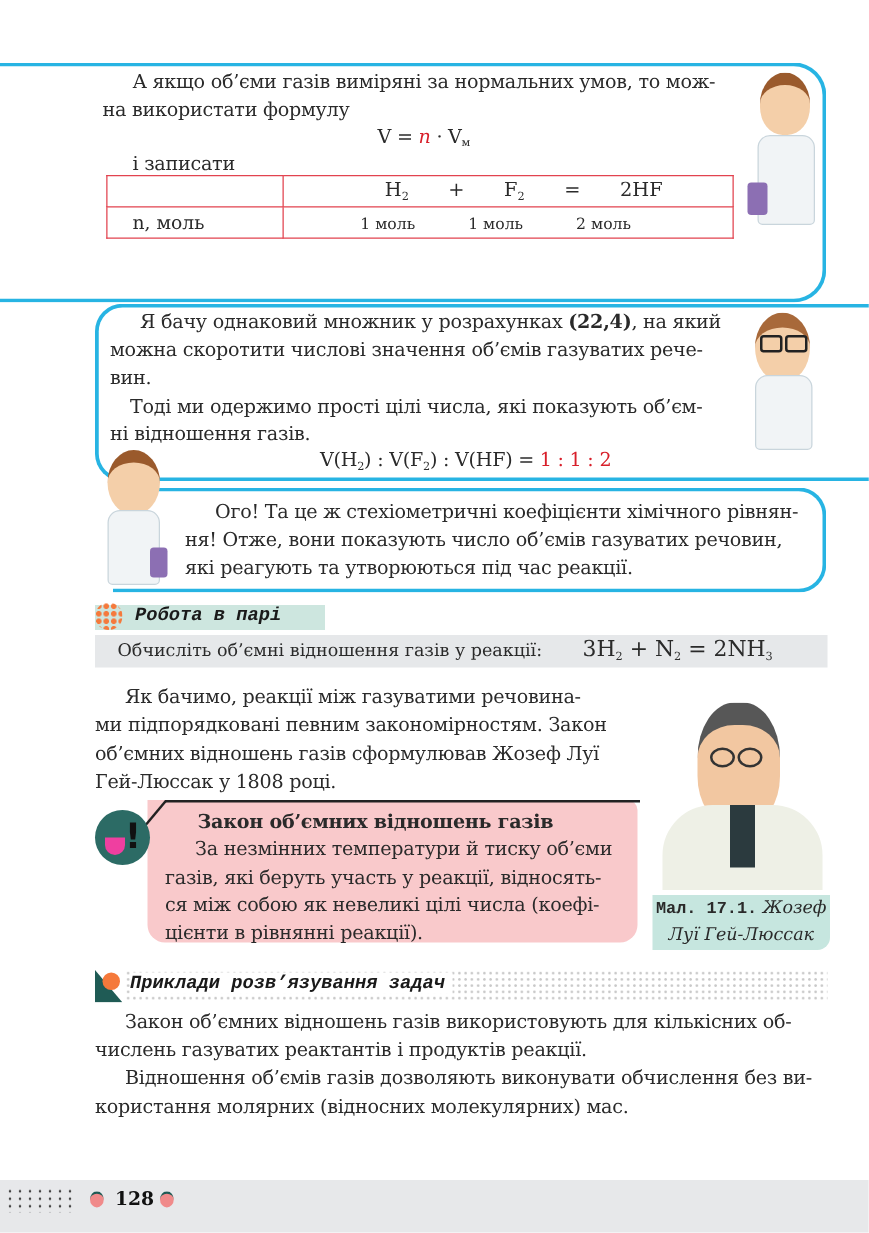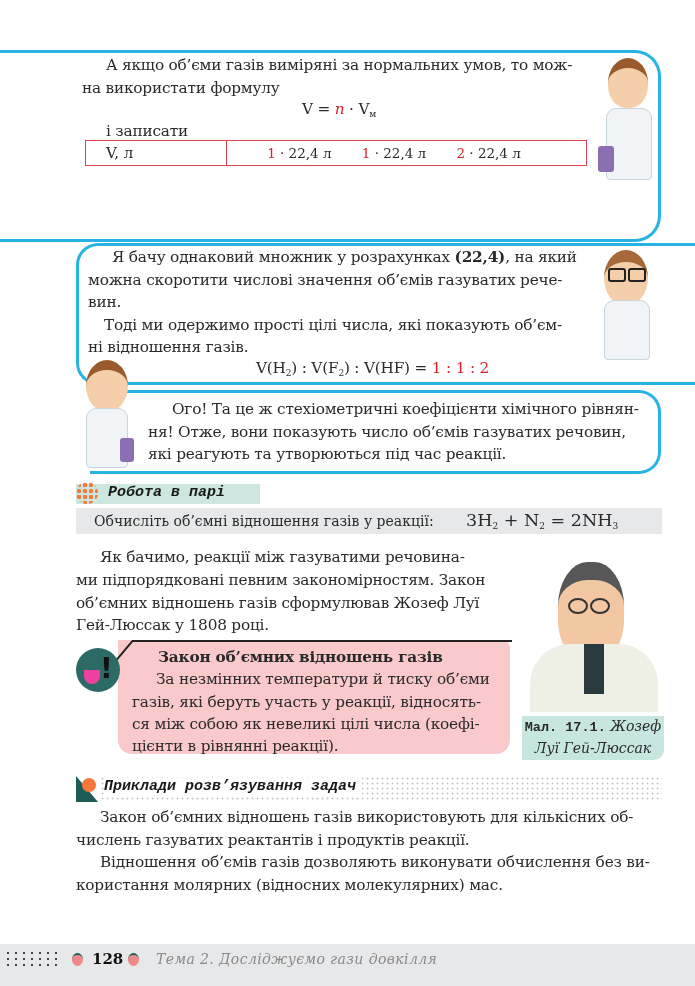--- a/index.html
+++ b/index.html
@@ -28,27 +28,39 @@
 
 <div class="abs txt indent" style="left:82px; top:54px; width:520px;">А якщо об’єми газів виміряні за нормальних умов, то мож-</div>
 <div class="abs txt" style="left:82px; top:77px;">на використати формулу</div>
 <div class="abs txt" style="left:302px; top:98px;text-align:center;">
   <span>V = </span><i class="red">n</i><span> · V</span><sub>м</sub>
 </div>
 <div class="abs txt" style="left:106px; top:120px;">і записати</div>
 
 <table class="eqtable">
   <tbody>
+      <tr>
+    <td class="lab"></td>
+    <td style="font-size:15.5px;">
+      <div class="cells" style="padding:0 40px 0 65px;">
+        <span><span>H</span><sub>2</sub></span>
+        <span>+</span>
+        <span><span>F</span><sub>2</sub></span>
+        <span>=</span>
+        <span>2HF</span>
+      </div>
+    </td>
+  </tr>
   <tr>
-    <td class="lab">V, л</td>
-    <td style="font-size:13.5px;">
-      <div class="cells" style="padding:0 50px 0 25px;">
-        <span><span class="red">1</span><span> · 22,4 л</span></span>
-        <span><span class="red">1</span><span> · 22,4 л</span></span>
-        <span><span class="red">2</span><span> · 22,4 л</span></span>
+    <td class="lab">n, моль</td>
+    <td style="font-size:12.5px;">
+      <div class="cells" style="padding:0 60px 0 40px;">
+        <span>1 моль</span>
+        <span>1 моль</span>
+        <span>2 моль</span>
       </div>
     </td>
   </tr>
 </tbody>
   </table>
 
 <div class="abs" style="left:598px; top:58px; width:56px; height:130px;">
   <div style="position:absolute; left:10px; top:0; width:40px; height:40px; border-radius:50% 50% 45% 45%; background:#f4cfa9; border-top:10px solid #9a5a2c;"></div>
   <div style="position:absolute; left:8px; top:50px; width:44px; height:70px; background:#f1f4f6; border-radius:10px 10px 4px 4px; border:1px solid #c9d5dc;"></div>
   <div style="position:absolute; left:0; top:88px; width:16px; height:26px; background:#8c6fb3; border-radius:3px;"></div>
@@ -134,14 +146,13 @@
 <div class="abs txt" style="left:76px; top:829px;">числень газуватих реактантів і продуктів реакції.</div>
 <div class="abs txt indent" style="left:76px; top:851px;">Відношення об’ємів газів дозволяють виконувати обчислення без ви-</div>
 <div class="abs txt" style="left:76px; top:874px;">користання молярних (відносних молекулярних) мас.</div>
 
 <div class="footer">
   <div class="abs" style="left:4px; top:6px; width:56px; height:20px;
        background:radial-gradient(circle, #444 0.9px, transparent 1.3px) 0 0/8px 6px;"></div>
   <span class="abs dot" style="left:72px; top:9px;"></span>
   <span class="abs" style="left:92px; top:6px; font-weight:bold; font-size:15px; color:#111;">128</span>
   <span class="abs dot" style="left:128px; top:9px;"></span>
-  <span class="abs" style="left:156px; top:7px; font-style:italic; font-size:14px; color:#8a8a8a; letter-spacing:0.4px;">Тема 2. Досліджуємо гази довкілля</span>
 </div>
 
 </body></html>

